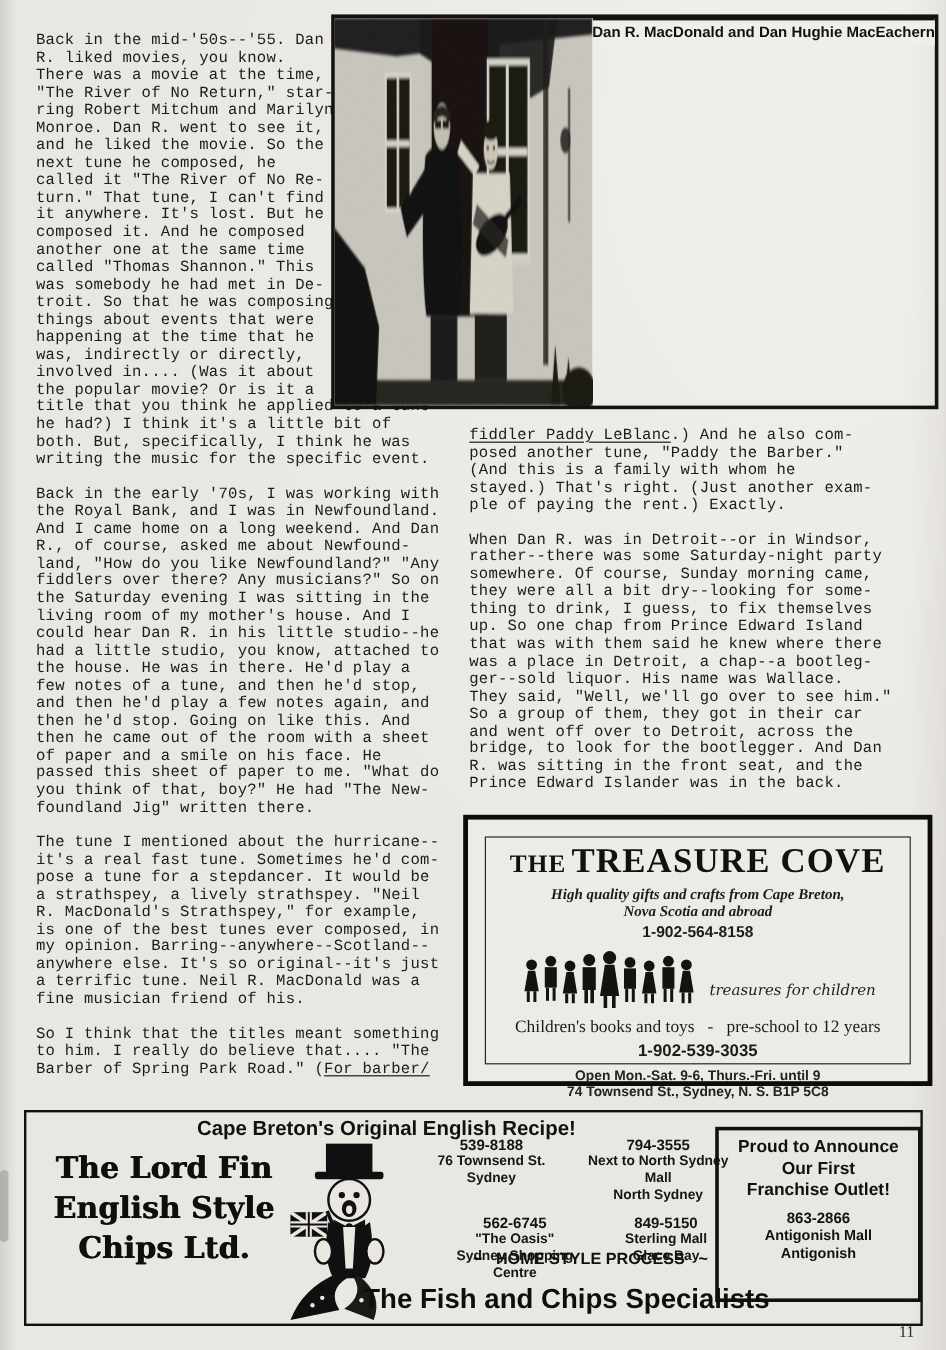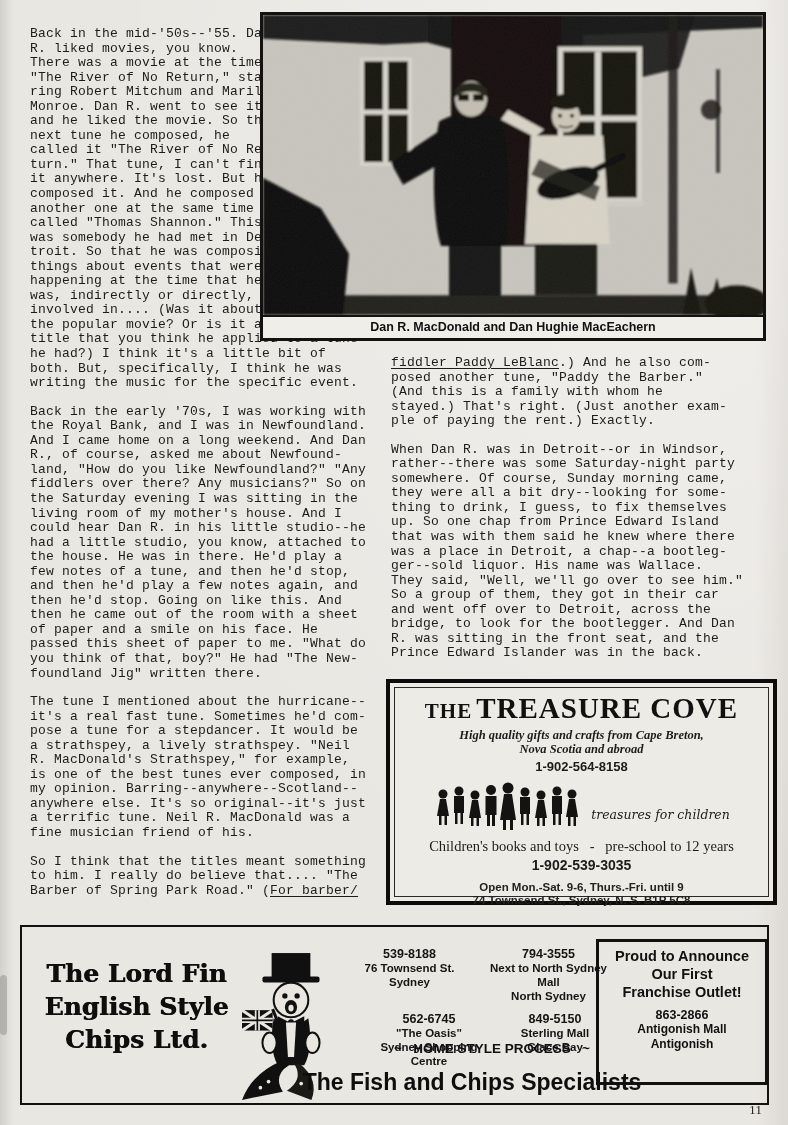--- a/index.html
+++ b/index.html
@@ -12,27 +12,27 @@
   .page::after{content:"";position:absolute;left:0;top:975px;width:7px;height:60px;background:#8f8d89;opacity:.5;border-radius:4px;}
 
   
   .mono{font-family:"Liberation Mono","DejaVu Sans Mono",monospace;font-size:13px;line-height:14.55px;letter-spacing:.2px;color:#1d1c1a;}
   .mono p{margin:0 0 14px 0;white-space:pre-line;}
   .left-col{position:absolute;left:30px;top:27px;width:358px;}
   .right-col{position:absolute;left:391px;top:356px;width:390px;}
   .ul{text-decoration:underline;text-underline-offset:2px;}
 
   
-  .photo-frame{position:absolute;left:260px;top:12px;width:506px;height:329px;border:3px solid #131210;box-sizing:border-box;background:#1817154;display:flex;flex-direction:column;}
+  .photo-frame{position:absolute;left:276px;top:12px;width:506px;height:329px;border:3px solid #131210;box-sizing:border-box;background:#1817154;display:flex;}
   .photo-scene{flex:1;min-height:0;}
   .photo-scene svg{display:block;width:100%;height:100%;}
   .photo-caption{height:21px;background:#f0eee9;border-top:2px solid #131210;text-align:center;font-weight:bold;font-size:12.5px;line-height:20px;color:#121110;}
 
   
-  .tc-ad{position:absolute;left:386px;top:679px;width:391px;height:226px;border:4px solid #0d0c0b;box-sizing:border-box;background:#edebe6;padding:4px;}
+  .tc-ad{position:absolute;left:386px;top:679px;width:391px;height:226px;border:4px solid #0d0c0b;box-sizing:border-box;background:#edebe6;padding:14px;}
   .tc-inner{border:1px solid #2a2927;height:100%;box-sizing:border-box;display:flex;flex-direction:column;align-items:center;padding-top:4px;}
   .tc-title{font-family:"Liberation Serif","DejaVu Serif",serif;color:#121110;white-space:nowrap;}
   .tc-title .the{font-size:21px;font-weight:bold;letter-spacing:1px;}
   .tc-title .main{font-size:29px;font-weight:bold;letter-spacing:1px;}
   .tc-sub{font-family:"Liberation Serif",serif;font-style:italic;font-size:24px;letter-spacing:1px;margin-top:-3px;color:#121110;}
   .tc-tagline{font-family:"Liberation Serif",serif;font-style:italic;font-weight:bold;font-size:12.5px;line-height:14px;text-align:center;margin-top:3px;}
   .tc-phone1{font-weight:bold;font-size:13px;margin-top:3px;}
   .tc-rule{width:100%;height:2px;background:#121110;margin-top:4px;}
   .tc-inlet-row{display:flex;align-items:center;justify-content:center;gap:10px;height:56px;margin-top:2px;}
   .inlet-logo{font-family:"DejaVu Serif","Liberation Serif",serif;font-style:italic;font-weight:bold;font-size:30px;letter-spacing:-1px;line-height:28px;}
@@ -278,20 +278,21 @@
       </div>
       <div class="tc-books">Children's books and toys   -   pre-school to 12 years</div>
       <div class="tc-phone2">1-902-539-3035</div>
       <div class="tc-rule"></div>
       <div class="tc-hours">Open Mon.-Sat. 9-6, Thurs.-Fri. until 9</div>
       <div class="tc-addr">74 Townsend St., Sydney, N. S. B1P 5C8</div>
     </div>
   </div>
 
   <div class="fish-ad">
+    <div class="fish-header">Cape Breton's Original English Recipe!</div>
     <div class="brand">
       <div>The Lord Fin</div>
       <div>English Style</div>
       <div>Chips Ltd.</div>
     </div>
     <div class="mascot">
       <svg viewBox="0 0 100 148" aria-hidden="true">
 
         <rect x="31" y="2" width="38" height="25" fill="#101010"></rect>
         <rect x="22" y="25" width="56" height="6" rx="2" fill="#101010"></rect>

